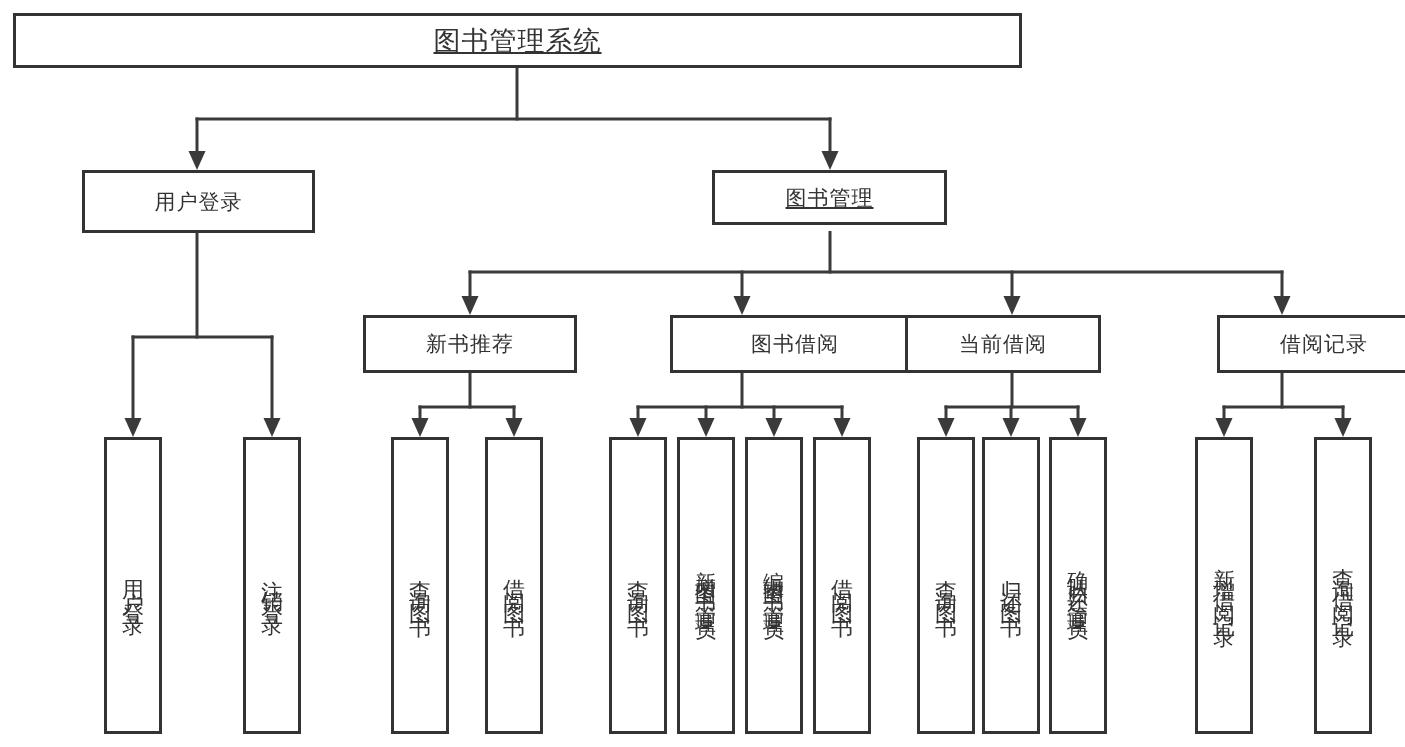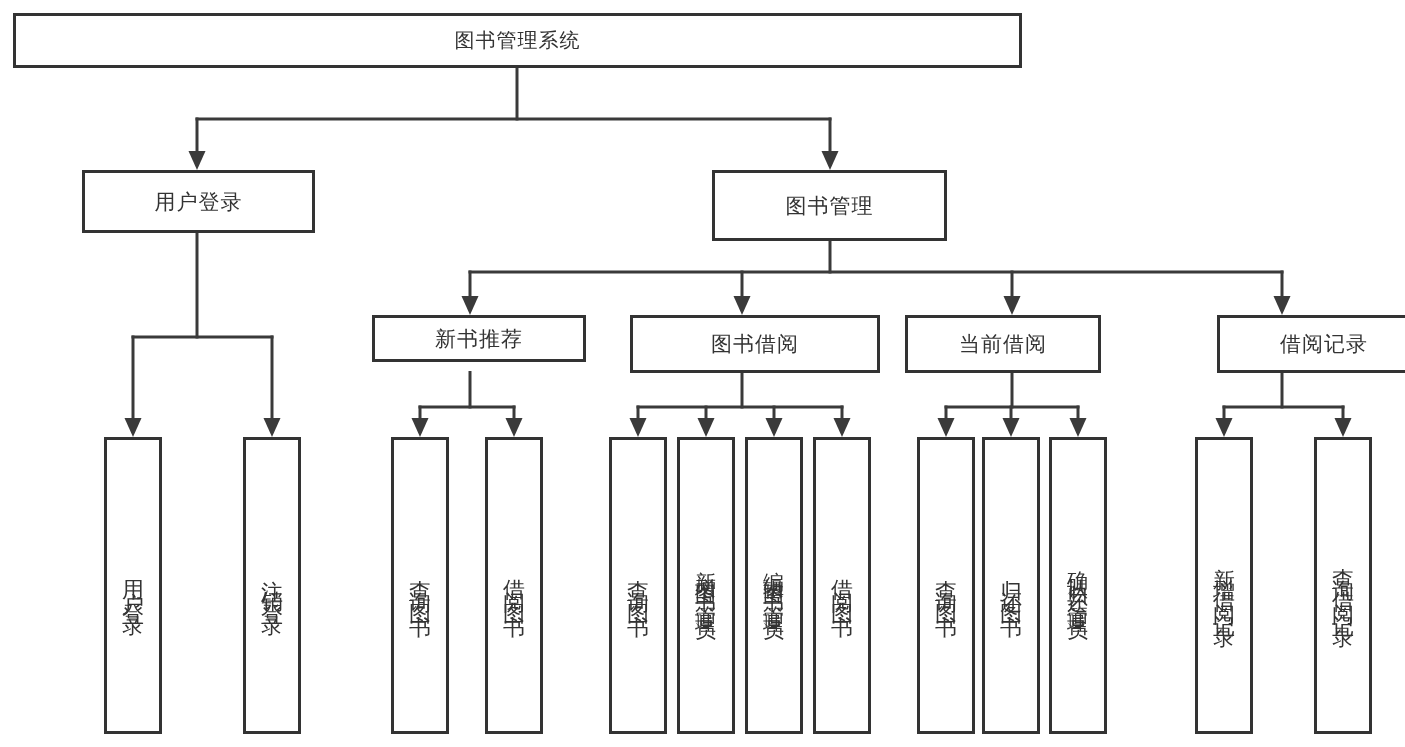--- a/index.html
+++ b/index.html
@@ -41,21 +41,21 @@
     background: var(--bg);
     border: 3px solid var(--border);
     color: var(--text);
     display: flex;
     align-items: center;
     justify-content: center;
     font-size: 21px;
     letter-spacing: 1px;
     white-space: nowrap;
   }
-  .node.root { font-size: 20px; }
+  .node.root { font-size: 27px; text-decoration: underline; }
 
   .leaf {
     writing-mode: vertical-rl;
     text-orientation: mixed;
     font-size: 22px;
     letter-spacing: 12px;
     white-space: normal;
     line-height: 1;
   }
   .leaf.tight {
@@ -151,24 +151,24 @@
       <line x1="1224" y1="405.5" x2="1224" y2="420"></line>
       <polygon points="1215.5,418 1232.5,418 1224,437"></polygon>
       <line x1="1343" y1="405.5" x2="1343" y2="420"></line>
       <polygon points="1334.5,418 1351.5,418 1343,437"></polygon>
     </g>
   </svg>
 
   <div class="node root" style="left:13px; top:13px; width:1009px; height:55px;">图书管理系统</div>
 
   <div class="node" style="left:82px; top:170px; width:233px; height:63px;">用户登录</div>
-  <div class="node" style="left:712px; top:170px; width:235px; height:71px;">图书管理</div>
+  <div class="node" style="left:712px; top:170px; width:235px; height:55px;text-decoration:underline;">图书管理</div>
 
-  <div class="node" style="left:372px; top:315px; width:214px; height:47px;">新书推荐</div>
-  <div class="node" style="left:630px; top:315px; width:250px; height:58px;">图书借阅</div>
+  <div class="node" style="left:363px; top:315px; width:214px; height:58px;">新书推荐</div>
+  <div class="node" style="left:670px; top:315px; width:250px; height:58px;">图书借阅</div>
   <div class="node" style="left:905px; top:315px; width:196px; height:58px;">当前借阅</div>
   <div class="node" style="left:1217px; top:315px; width:214px; height:58px;">借阅记录</div>
 
   <div class="node leaf" style="left:104px; top:437px; width:58px; height:297px;">用户登录</div>
   <div class="node leaf" style="left:243px; top:437px; width:58px; height:297px;">注销登录</div>
 
   <div class="node leaf" style="left:391px; top:437px; width:58px; height:297px;">查询图书</div>
   <div class="node leaf" style="left:485px; top:437px; width:58px; height:297px;">借阅图书</div>
 
   <div class="node leaf" style="left:609px; top:437px; width:58px; height:297px;">查询图书</div>

